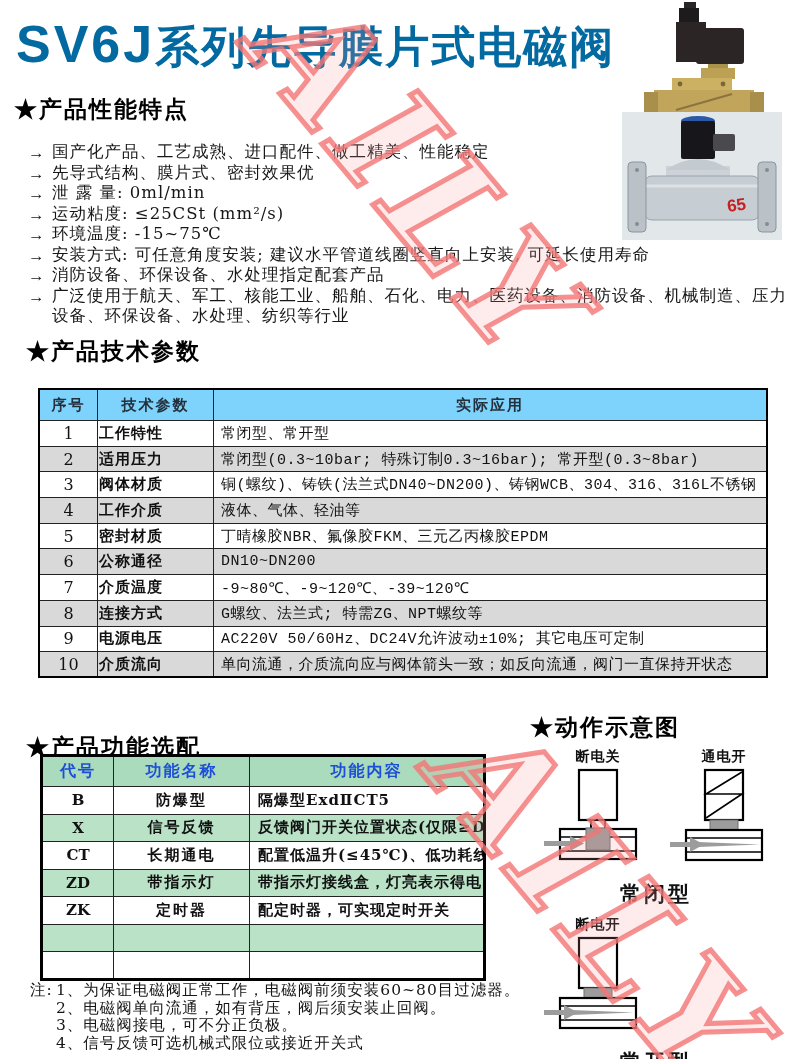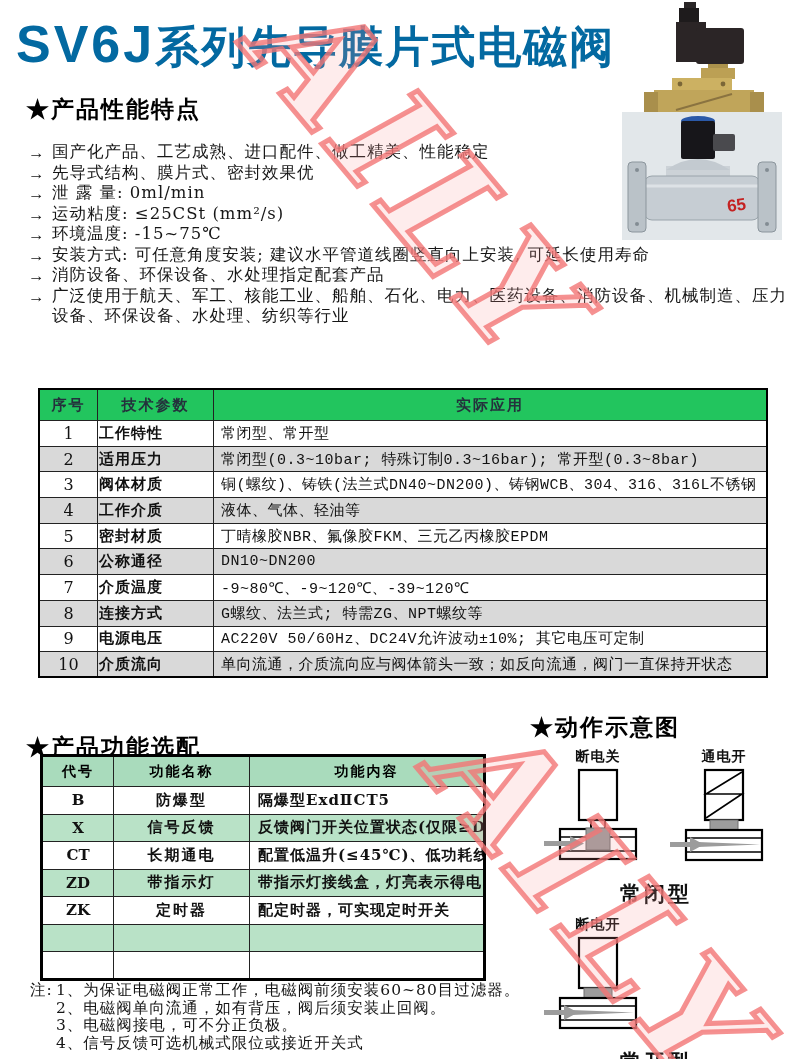--- a/index.html
+++ b/index.html
@@ -3,43 +3,43 @@
 <meta charset="utf-8">
 <style>
   html,body{margin:0;padding:0;background:#fff;}
   .page{position:relative;width:800px;height:1059px;background:#fff;overflow:hidden;
         font-family:"Liberation Sans",sans-serif;color:#111;}
   
   .title{position:absolute;left:16px;top:14px;white-space:nowrap;color:#0369a1;font-weight:bold;}
   .title .model{font-size:52px;letter-spacing:3px;font-family:"Liberation Sans",sans-serif;}
   .title .suffix{font-size:44px;letter-spacing:2px;}
   .h2{position:absolute;font-size:23px;font-weight:bold;color:#000;letter-spacing:2px;white-space:nowrap;}
-  #h-features{left:26px;top:94px;}
+  #h-features{left:14px;top:94px;}
   #h-tech{left:26px;top:336px;}
   #h-options{left:26px;top:732px;}
   #h-diagram{left:530px;top:712px;}
   
   .features{position:absolute;left:28px;top:142px;width:760px;
             font-family:"DejaVu Serif",serif;font-size:16.5px;line-height:20.5px;color:#161616;}
   .feat{display:flex;}
   .feat .arrow{width:24px;flex:0 0 24px;font-family:"Liberation Sans",sans-serif;}
   .feat .ftext{letter-spacing:1px;}
   
   table{border-collapse:collapse;table-layout:fixed;}
   .t1{position:absolute;left:38px;top:388px;width:730px;border:2px solid #000;}
   .t1 th,.t1 td{border:1px solid #222;overflow:hidden;white-space:nowrap;}
-  .t1 thead th{background:#22c55e;color:#24313c;font-size:15px;font-weight:bold;height:28px;letter-spacing:2px;}
+  .t1 thead th{background:#7dd3fc;color:#24313c;font-size:15px;font-weight:bold;height:28px;letter-spacing:2px;}
   .t1 tbody tr{height:25.7px;}
   .t1 tbody tr:nth-child(even){background:#d9d9d9;}
   .t1 td.c1{text-align:center;font-family:"DejaVu Serif",serif;font-size:16px;width:55px;}
   .t1 td.c2{text-align:left;font-weight:bold;font-size:15px;width:113px;letter-spacing:1px;}
   .t1 td.c3{text-align:left;padding-left:7px;font-family:Liberation Mono, monospace;font-size:15px;letter-spacing:0.5px;}
   .t2{position:absolute;left:40px;top:754px;width:446px;border:3px solid #000;}
   .t2 th,.t2 td{border:1px solid #222;overflow:hidden;white-space:nowrap;}
-  .t2 thead th{background:#a9dbbc;font-size:14px;font-weight:bold;height:27px;letter-spacing:2px;color:#000000;}
+  .t2 thead th{background:#a9dbbc;font-size:16px;font-weight:bold;height:27px;letter-spacing:2px;color:#1d4ed8;}
   .t2 tbody tr{height:27.5px;}
   .t2 tbody tr:nth-child(even){background:#b9e2c7;}
   .t2 td{font-family:"DejaVu Serif",serif;font-weight:bold;font-size:15px;}
   .t2 td.c1{text-align:center;width:68px;}
   .t2 td.c2{text-align:center;width:133px;letter-spacing:2px;}
   .t2 td.c3{text-align:left;padding-left:8px;letter-spacing:1px;}
   
   .notes{position:absolute;left:30px;top:982px;font-family:"DejaVu Serif",serif;
          font-size:15.5px;line-height:17.5px;color:#161616;letter-spacing:1px;}
   .notes .nline{display:flex;}
@@ -70,20 +70,21 @@
 <div class="page">
 
   <div class="wm wm1">AILY</div>
   <div class="wm wm2">AILY</div>
 
   <div class="title">
     <span class="model">SV6J</span><span class="suffix">系列先导膜片式电磁阀</span>
   </div>
 
   <div class="h2" id="h-features">★产品性能特点</div>
+  <div class="h2" id="h-tech">★产品技术参数</div>
   <div class="h2" id="h-options">★产品功能选配</div>
   <div class="h2" id="h-diagram">★动作示意图</div>
 
   <div class="features" id="features-list">
       <div class="feat">
         <span class="arrow">→</span>
         <span class="ftext">国产化产品、工艺成熟、进口配件、做工精美、性能稳定</span>
       </div>
       <div class="feat">
         <span class="arrow">→</span>

